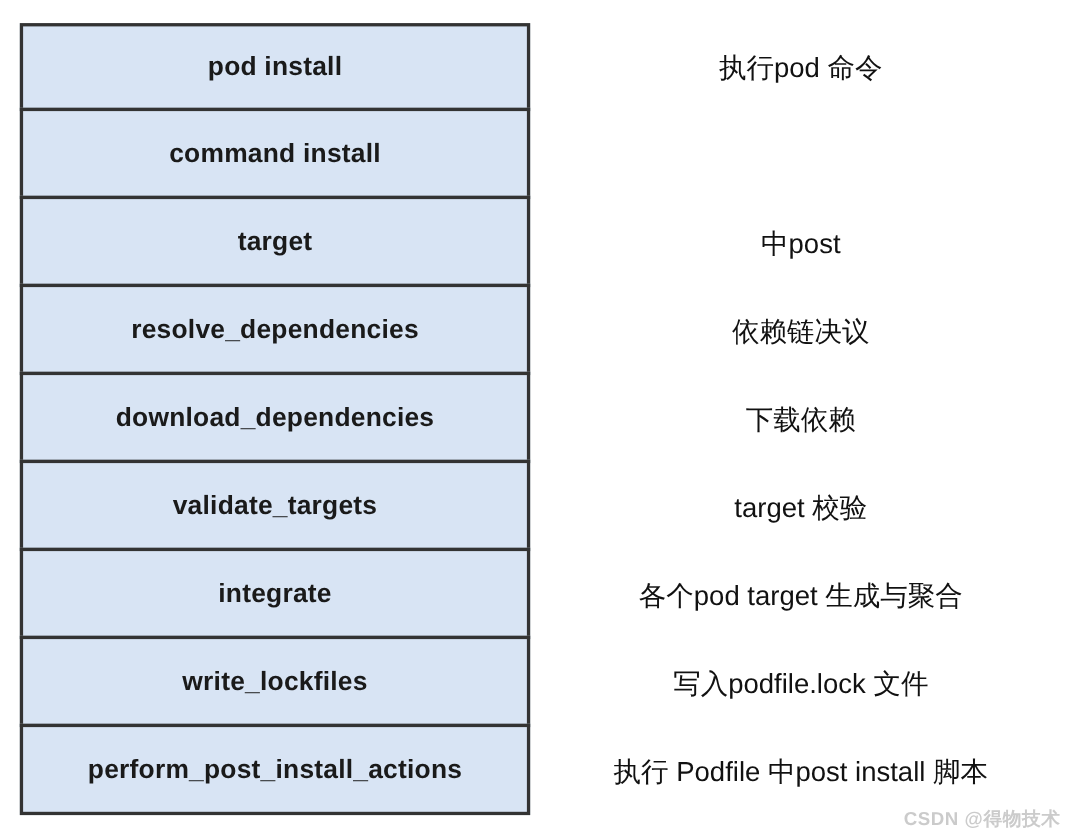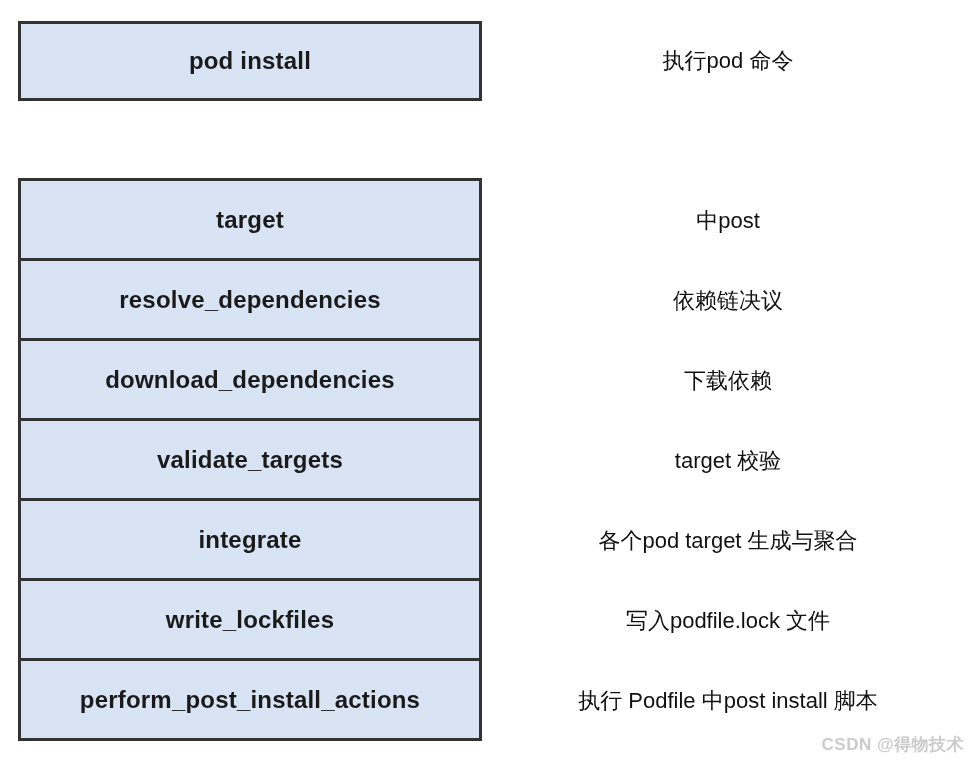--- a/index.html
+++ b/index.html
@@ -37,21 +37,21 @@
     font-size: 24px;
     color: #1a1a1a;
     letter-spacing: 0.2px;
     white-space: nowrap;
   }
   .desc {
     width: 492px;
     display: flex;
     align-items: center;
     justify-content: center;
-    font-size: 22px;
+    font-size: 25px;
     color: #111111;
     white-space: nowrap;
   }
   .watermark {
     position: absolute;
     right: 10px;
     bottom: 4px;
     font-size: 17px;
     color: #cbcbcb;
     letter-spacing: 0.5px;
@@ -65,20 +65,23 @@
   <div class="stage">
 
     <div class="row">
       <div class="box">
         <span class="label">pod install</span>
       </div>
       <div class="desc">执行pod 命令</div>
     </div>
 
     <div class="row">
+      <div class="box">
+        <span class="label">command install</span>
+      </div>
     </div>
 
     <div class="row">
       <div class="box">
         <span class="label">target</span>
       </div>
       <div class="desc">中post</div>
     </div>
 
     <div class="row">

